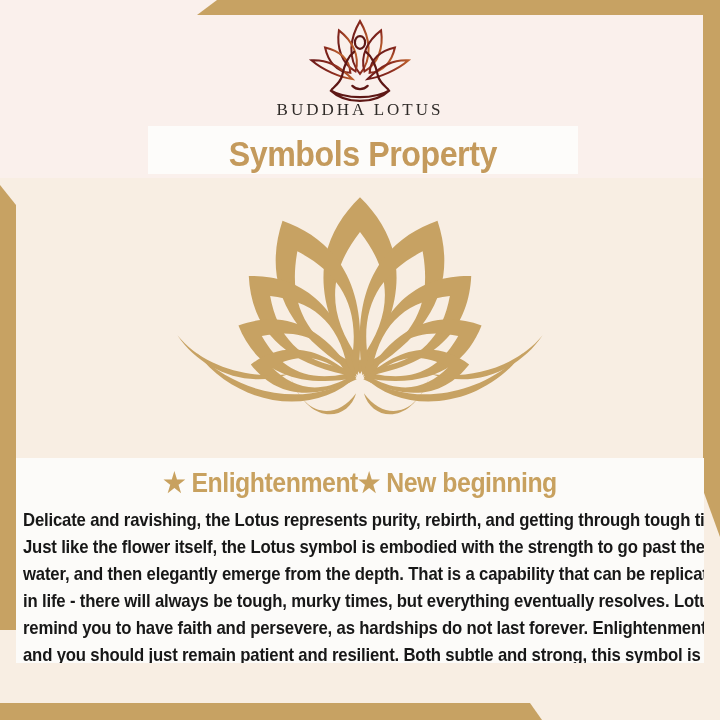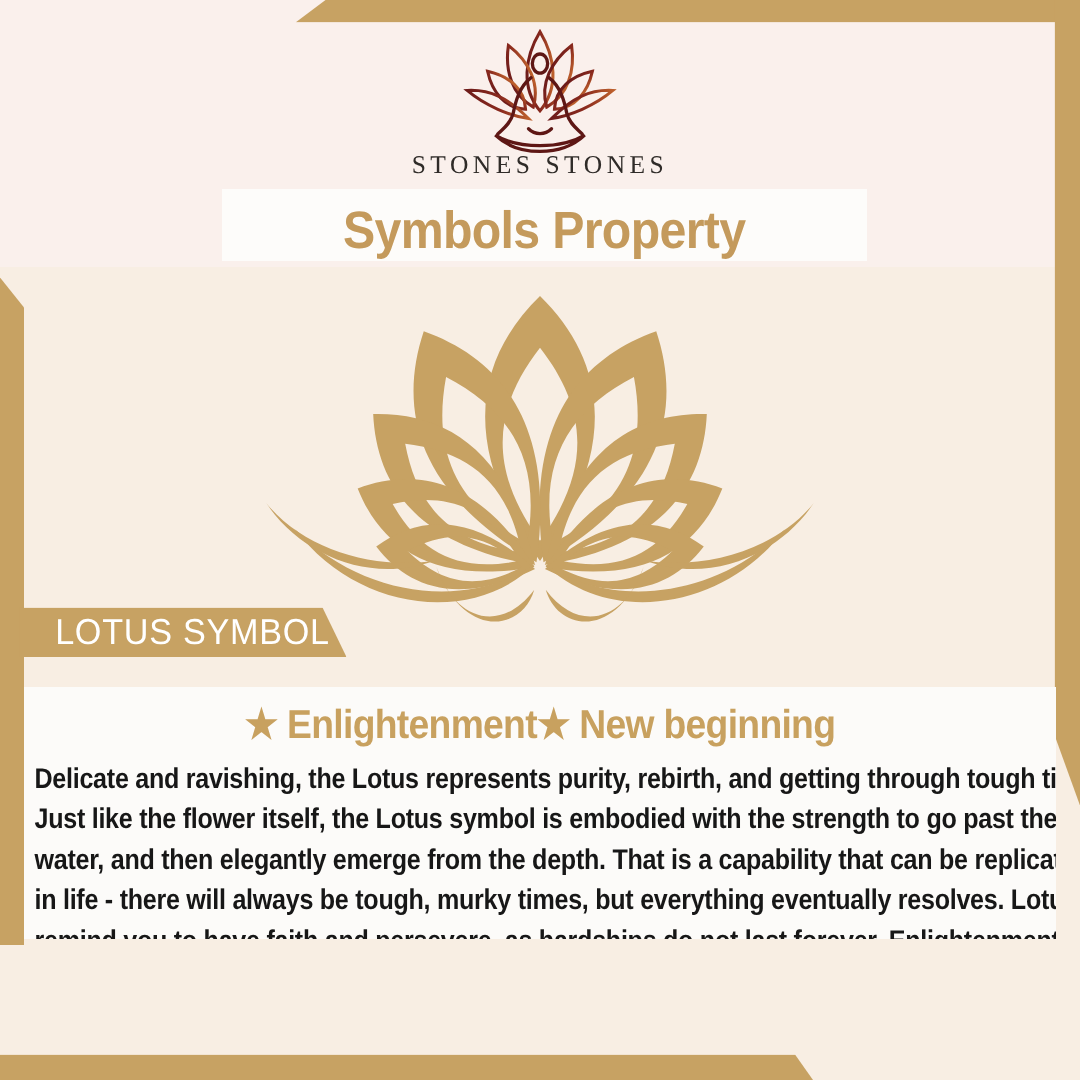--- a/index.html
+++ b/index.html
@@ -43,21 +43,21 @@
     position:absolute;left:13px;top:405px;width:218px;height:33px;background:#c7a263;
     clip-path:polygon(0 0,202px 0,100% 100%,0 100%);
     display:flex;align-items:center;
   }
   .ribbon span{
     color:#ffffff;font-size:24px;letter-spacing:0.5px;padding-left:25px;
     transform:scaleX(0.95);transform-origin:0 50%;white-space:nowrap;
   }
   
   .content-panel{
-    position:absolute;left:16px;top:458px;width:688px;height:168px;
+    position:absolute;left:16px;top:458px;width:688px;height:205px;
     background:#fcfbf9;overflow:hidden;
   }
   .content-heading{
     margin-top:9px;width:100%;text-align:center;
     font-size:27px;font-weight:bold;color:#c8a15f;letter-spacing:-0.5px;
     transform:scaleX(0.92);transform-origin:50% 50%;white-space:nowrap;
   }
   .content-body{margin:7px 0 0 7px;width:680px;}
   .body-line{
     font-size:19px;font-weight:bold;color:#171717;line-height:27px;
@@ -103,21 +103,21 @@
       <path d="M132 52 C118 64 98 72 84 74 C100 58 114 51 132 52 Z"></path>
     </g>
     <g fill="none" stroke="#5e1715" stroke-width="2.6" stroke-linecap="round">
       <ellipse cx="75" cy="31" rx="6" ry="7.5"></ellipse>
       <path d="M68 42 C59 49 56 60 54 70 C52 78 46 82 42 86"></path>
       <path d="M82 42 C91 49 94 60 96 70 C98 78 104 82 108 86"></path>
       <path d="M40 87 C58 98 92 98 110 87 C92 104 58 104 40 87 Z"></path>
       <path d="M66 82 C71 87 79 87 84 82"></path>
     </g>
   </svg>
-  <div class="brand-name">STONES STONES</div>
+  <div class="brand-name">BUDDHA LOTUS</div>
 
   <div class="title-panel">
     <span>Symbols Property</span>
   </div>
 
   <svg class="lotus" viewBox="0 0 400 260">
     <g fill="#c7a263">
       <path fill-rule="evenodd" d="M200 22 C243 64 258 124 200 206 C142 124 157 64 200 22 Z
                M200 58 C231 98 238 140 200 192 C162 140 169 98 200 58 Z"></path>
       <g transform="rotate(26 200 212)">
@@ -151,23 +151,20 @@
         <path d="M128 210 C140 246 172 258 196 226 C188 254 148 262 128 210 Z"></path>
       </g>
       <g transform="translate(400 0) scale(-1 1)">
         <path d="M30 184 C78 232 150 240 197 208 C152 252 72 240 30 184 Z"></path>
         <path d="M10 166 C36 198 84 212 126 206 C82 222 34 202 10 166 Z"></path>
         <path d="M128 210 C140 246 172 258 196 226 C188 254 148 262 128 210 Z"></path>
       </g>
     </g>
   </svg>
 
-  <div class="ribbon">
-    <span>LOTUS SYMBOL</span>
-  </div>
 
   <div class="content-panel">
     <div class="content-heading">★ Enlightenment★ New beginning</div>
     <div class="content-body">
         <div class="body-line">Delicate and ravishing, the Lotus represents purity, rebirth, and getting through tough times.</div>
         <div class="body-line">Just like the flower itself, the Lotus symbol is embodied with the strength to go past the mud,</div>
         <div class="body-line">water, and then elegantly emerge from the depth. That is a capability that can be replicated</div>
         <div class="body-line">in life - there will always be tough, murky times, but everything eventually resolves. Lotus will</div>
         <div class="body-line">remind you to have faith and persevere, as hardships do not last forever. Enlightenment awaits</div>
         <div class="body-line">and you should just remain patient and resilient. Both subtle and strong, this symbol is a</div>

